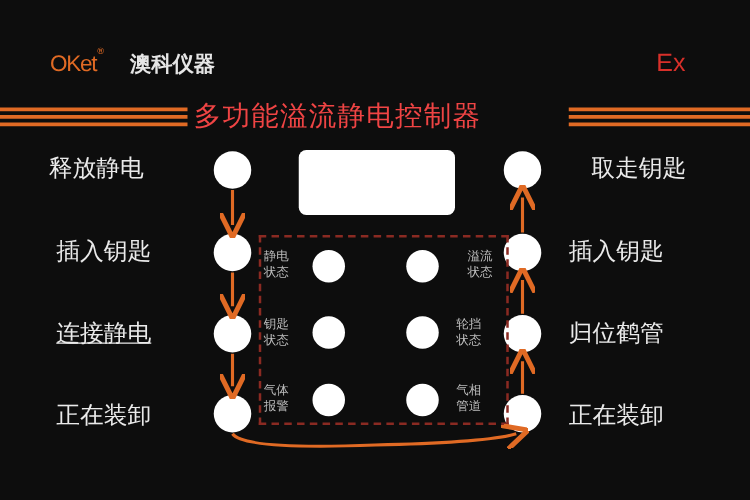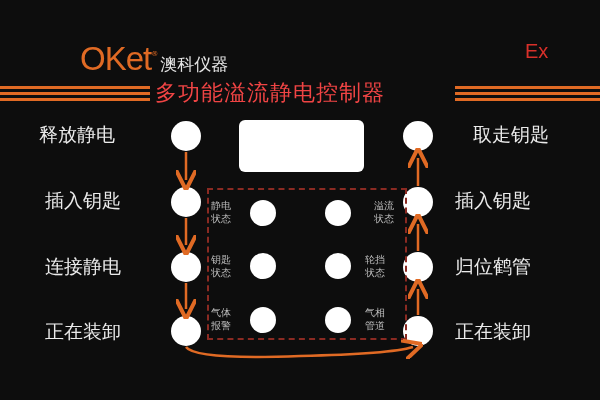--- a/index.html
+++ b/index.html
@@ -1,21 +1,21 @@
 <!DOCTYPE html>
 <html><head>
 <meta charset="utf-8">
 <style>
   html,body{margin:0;padding:0;}
   body{width:600px;height:400px;background:#0d0d0d;position:relative;overflow:hidden;font-family:"DejaVu Sans","Liberation Sans",sans-serif;color:#e6e6e6;}
   .abs{position:absolute;}
   .logo{left:40px;top:40px;display:flex;align-items:baseline;}
-  .logo-en{color:#e06a24;font-size:33px;font-family:"Liberation Sans",sans-serif;letter-spacing:-1px;margin-left:40px;}
+  .logo-en{color:#e06a24;font-size:18px;font-family:"Liberation Sans",sans-serif;letter-spacing:-1px;}
   .logo-reg{color:#e06a24;font-size:7px;position:relative;top:-14px;}
-  .logo-cn{color:#e6e6e6;font-size:17px;font-weight:normal;margin-left:2px;}
+  .logo-cn{color:#e6e6e6;font-size:17px;font-weight:bold;margin-left:20px;}
   .ex{left:525px;top:40px;color:#d8302a;font-size:20px;font-family:"Liberation Sans",sans-serif;}
   .stripes{height:15px;}
   .stripes div{height:3px;background:#e06a24;margin-bottom:3px;}
   .title{left:155px;top:78px;font-size:22px;color:#ef4444;letter-spacing:1px;white-space:nowrap;}
   .label{font-size:19px;color:#eaeaea;white-space:nowrap;}
   .circle{width:30px;height:30px;border-radius:50%;background:#fff;cursor:pointer;}
   .small{width:26px;height:26px;}
   .display{left:239px;top:120px;width:125px;height:52px;background:#fff;border-radius:6px;}
   .dash{left:207px;top:188px;width:200px;height:152px;border:2px dashed #8a2a22;box-sizing:border-box;}
   .ind{font-size:10px;color:#bdbdbd;line-height:13px;width:22px;text-align:left;}
@@ -38,21 +38,21 @@
 <div class="abs logo">
   <span class="logo-en">OKet</span>
   <span class="logo-reg">®</span>
   <span class="logo-cn">澳科仪器</span>
 </div>
 <div class="abs ex">Ex</div>
 <div class="abs title">多功能溢流静电控制器</div>
 
 <div class="abs label" style="left:39px;top:122px;">释放静电</div>
 <div class="abs label" style="left:45px;top:188px;">插入钥匙</div>
-<div class="abs label" style="left:45px;top:254px;">连接静电</div>
+<div class="abs label" style="left:45px;top:254px;text-decoration:underline;">连接静电</div>
 <div class="abs label" style="left:45px;top:319px;">正在装卸</div>
 
 <div class="abs circle" style="left:171px;top:121px;"></div>
 <div class="abs circle" style="left:171px;top:187px;"></div>
 <div class="abs circle" style="left:171px;top:252px;"></div>
 <div class="abs circle" style="left:171px;top:316px;"></div>
 
 <div class="abs circle" style="left:403px;top:121px;"></div>
 <div class="abs circle" style="left:403px;top:187px;"></div>
 <div class="abs circle" style="left:403px;top:252px;"></div>

